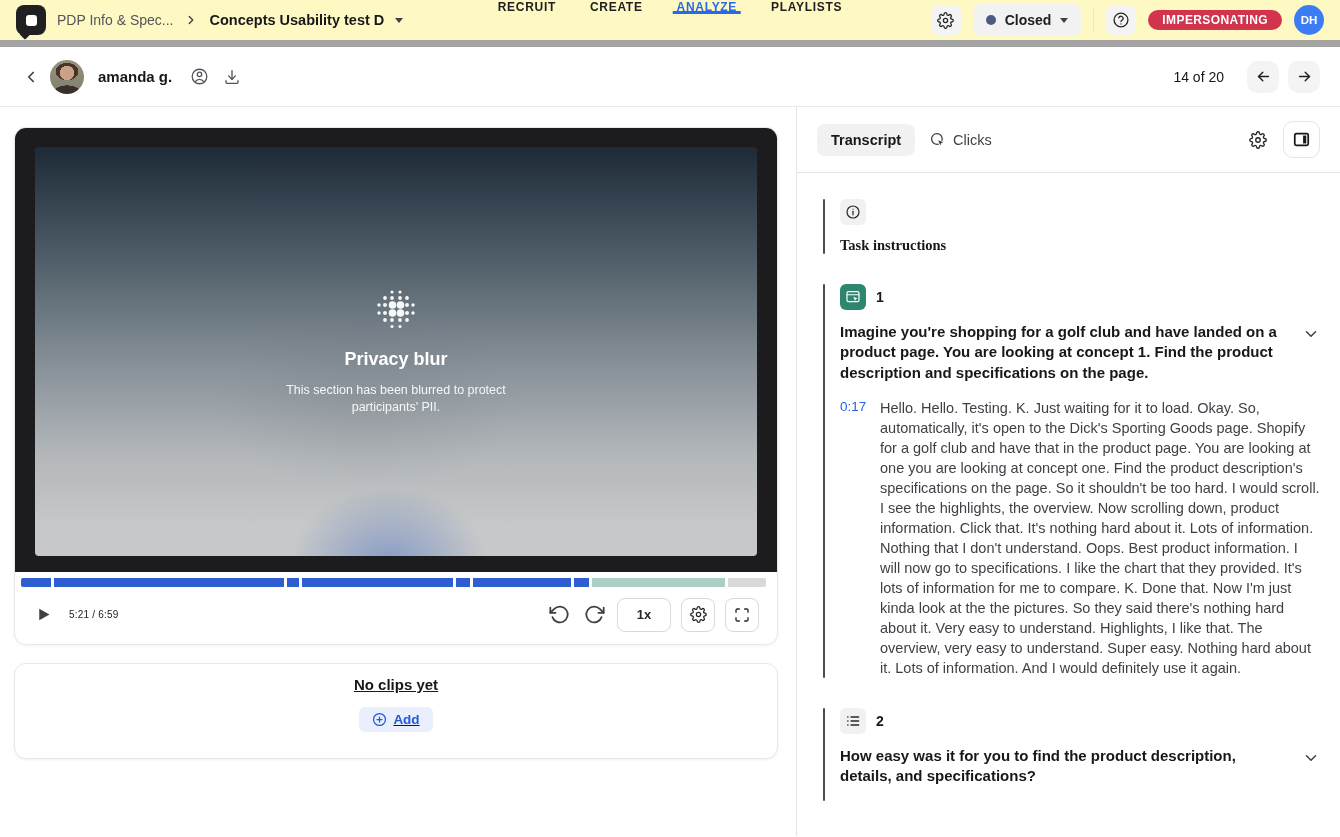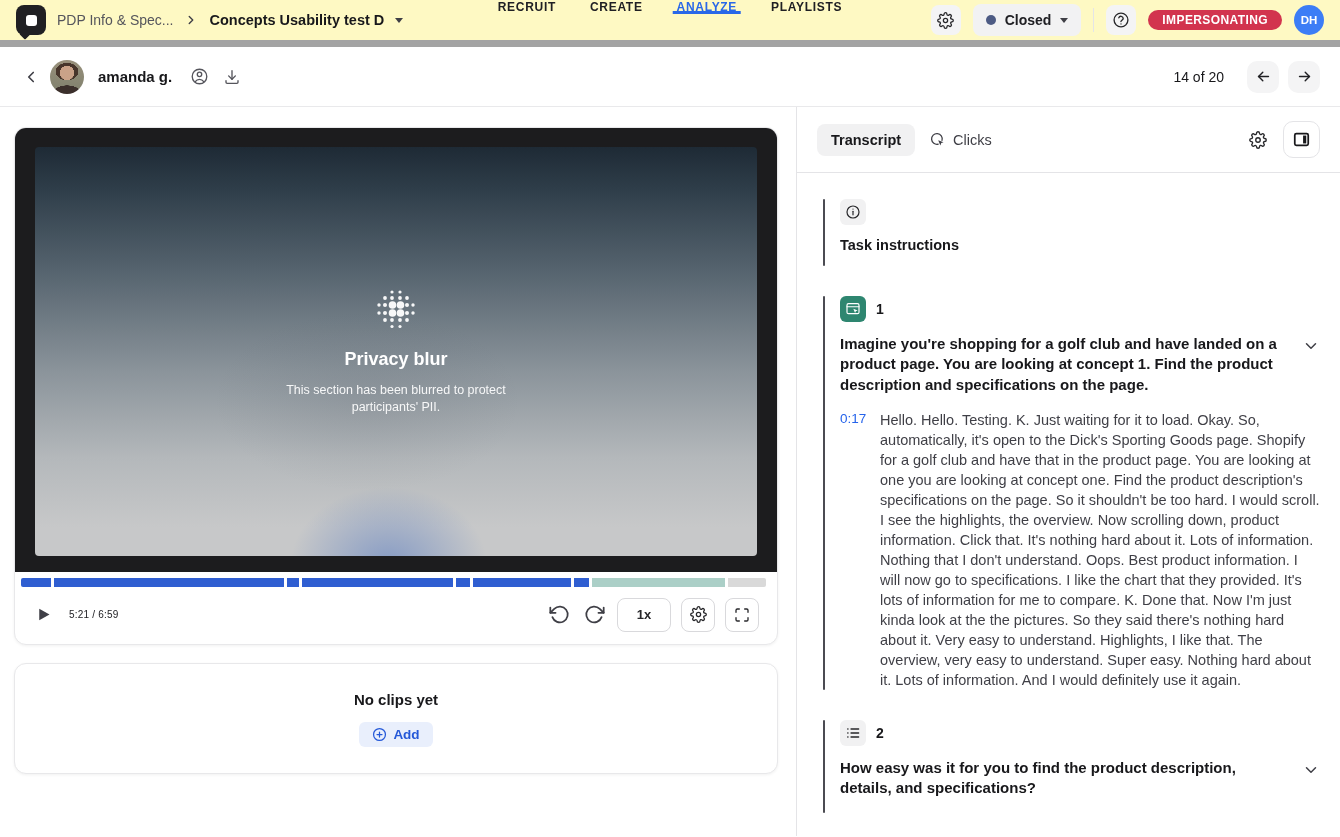--- a/index.html
+++ b/index.html
@@ -87,21 +87,21 @@
   .play-btn { background:none; border:none; color:#3f3f46; cursor:pointer; padding:2px; }
   .time-display { font-size:10px; color:#202024; margin-left:15px; letter-spacing:.2px; }
   .controls-right { margin-left:auto; display:flex; align-items:center; gap:10px; }
   .ghost-icon-btn { background:none; border:none; color:#3f3f46; cursor:pointer; padding:2px; }
   .boxed-btn { height:34px; min-width:34px; background:#fff; border:1px solid #d9d9dc; border-radius:8px;
     display:flex; align-items:center; justify-content:center; color:#27272a; cursor:pointer; }
   .speed-btn { width:54px; font-size:13px; font-weight:700; font-family:inherit; }
 
   
   .clips-card { width:764px; margin-top:18px; border:1px solid #e8e8ea; border-radius:12px; background:#fff;
-    box-shadow:0 1px 3px rgba(0,0,0,.06); padding:27px 0 26px; display:flex; flex-direction:column; align-items:center; }
+    box-shadow:0 1px 3px rgba(0,0,0,.06); padding:12px 0 26px; display:flex; flex-direction:column; align-items:center;text-decoration:underline; }
   .clips-title { font-size:15px; font-weight:700; margin-bottom:14px; }
   .add-btn { display:inline-flex; align-items:center; gap:6px; padding:5px 13px; border:none;
     background:#e9effc; border-radius:6px; color:#2458d8; font-size:13.5px; font-weight:700;
     cursor:pointer; font-family:inherit; }
 
   
   .panel-header { height:66px; display:flex; align-items:center; padding:0 20px;
     border-bottom:1px solid #e4e4e7; }
   .tab-pill { padding:8px 14px; border-radius:8px; background:#f1f1f2; border:none;
     font-size:14.5px; font-weight:700; color:#18181b; cursor:pointer; font-family:inherit; }
@@ -114,21 +114,21 @@
 
   .panel-body { flex:1; overflow:hidden; padding:26px 18px 0 26px; }
   .block { display:flex; margin-bottom:30px; }
   .block-rail { width:2px; border-radius:2px; background:#4b4b52; margin-right:15px; align-self:stretch; }
   .block-content { flex:1; min-width:0; }
   .block-head { display:flex; align-items:center; gap:10px; margin-bottom:12px; }
   .block-icon { width:26px; height:26px; border-radius:6px; display:flex; align-items:center;
     justify-content:center; flex-shrink:0; }
   .icon-gray { background:#f1f1f2; color:#27272a; }
   .block-num { font-size:14px; font-weight:700; }
-  .block-title { font-size:14.5px; font-weight:700; margin-bottom:13px; }
+  .block-title { font-size:14.5px; font-weight:700; margin-bottom:0;font-family:Liberation Serif, serif; }
   .question-row { display:flex; align-items:flex-start; margin-bottom:15px; cursor:pointer; }
   .question { flex:1; font-size:15px; font-weight:700; line-height:1.35; color:#18181b; padding-right:16px; }
   .chev-btn { background:none; border:none; color:#3f3f46; cursor:pointer; padding:2px; margin-top:1px; }
   .entry { display:flex; align-items:flex-start; }
   .entry-time { font-size:13.5px; min-width:32px; flex-shrink:0; margin-right:8px; padding-top:1px;
     cursor:pointer; text-decoration:none; }
   .entry-text { font-size:14.5px; line-height:20px; color:#3f3f46; }
 </style>
 </head>
 <body>

